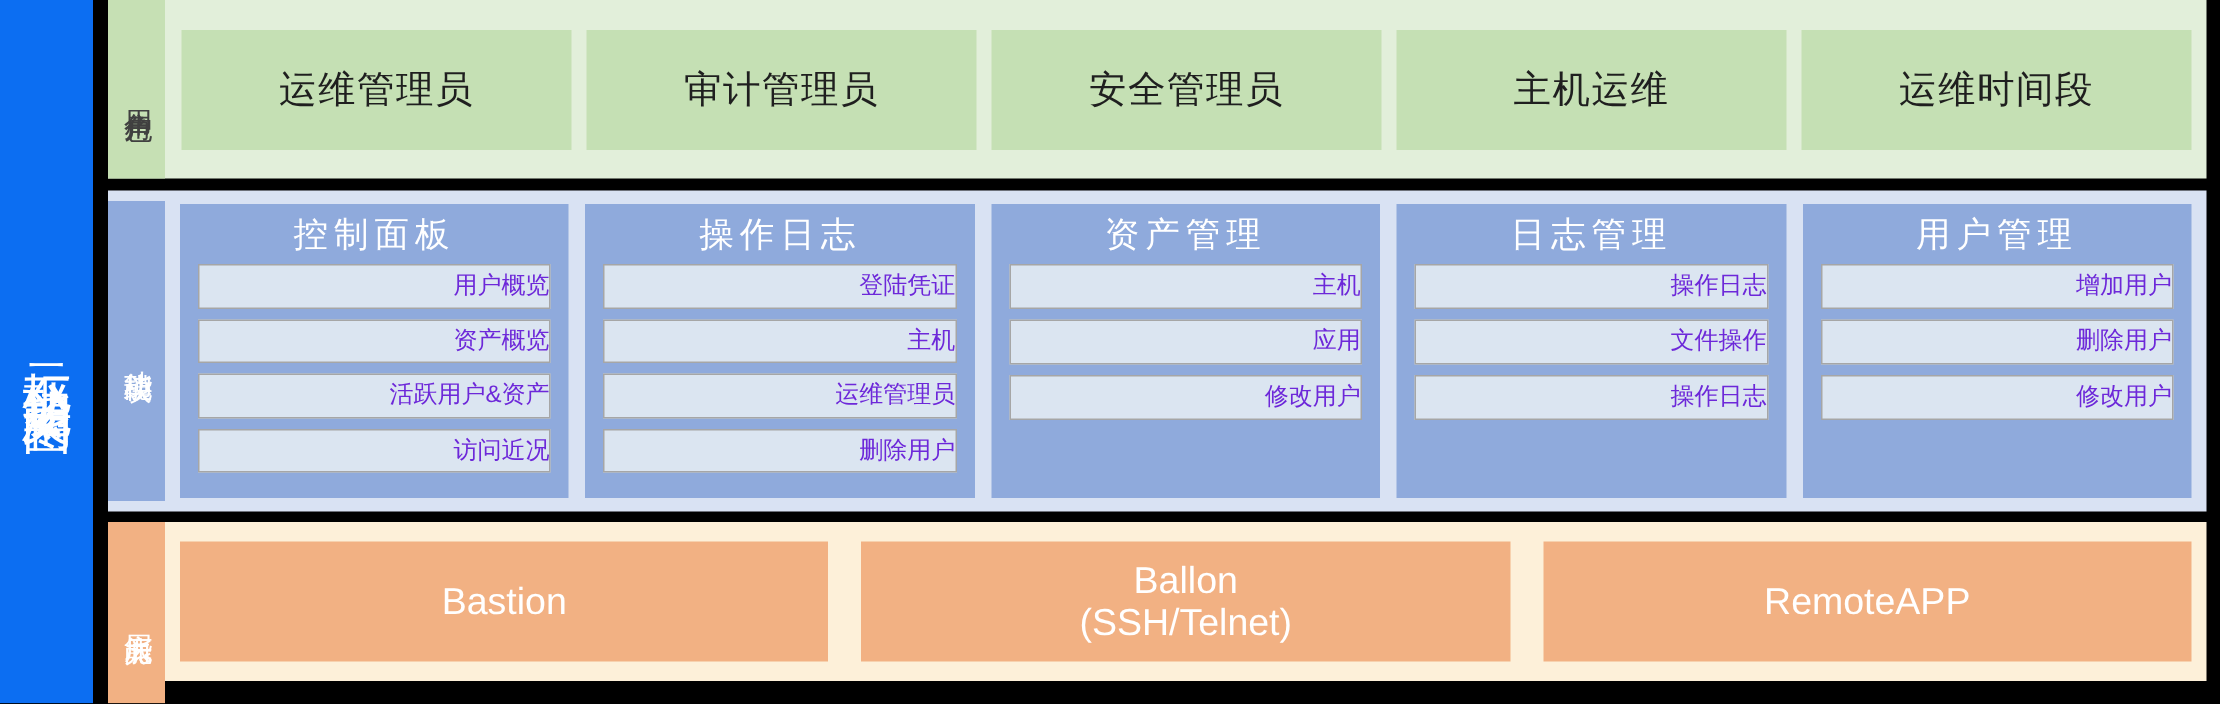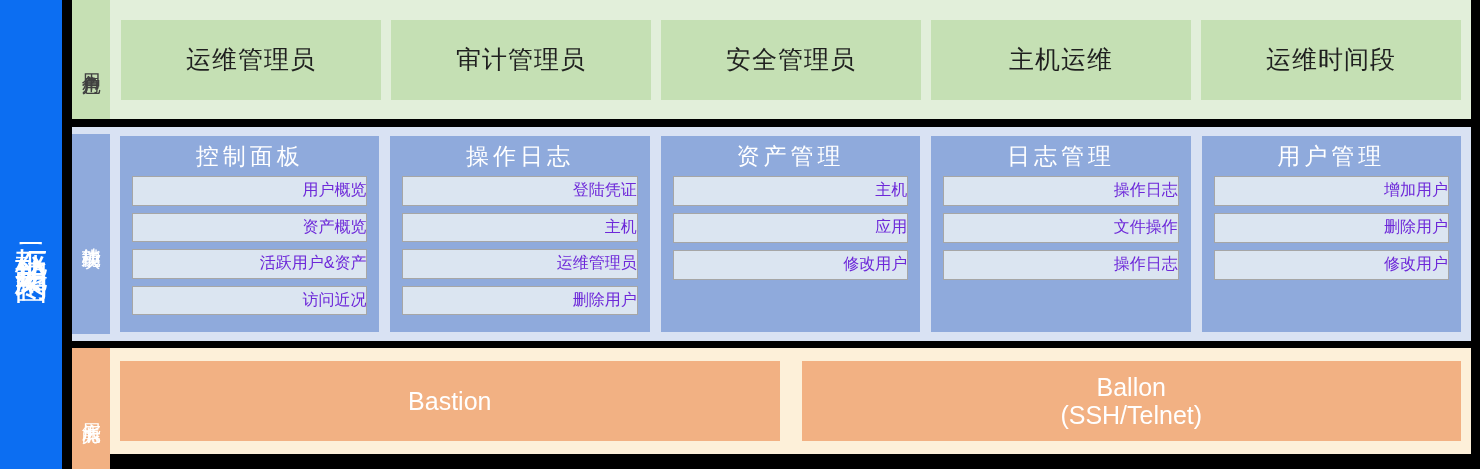--- a/index.html
+++ b/index.html
@@ -248,16 +248,17 @@
     </div>
   </div>
 
   <div class="band" id="sec-base">
     <div class="band-label">
       <span class="vtext">底层能力</span>
     </div>
     <div class="band-body">
       <div class="base-box">Bastion</div>
       <div class="base-box">Ballon<br>(SSH/Telnet)</div>
+      <div class="base-box">RemoteAPP</div>
     </div>
   </div>
 
 </div>
 
 </body></html>

